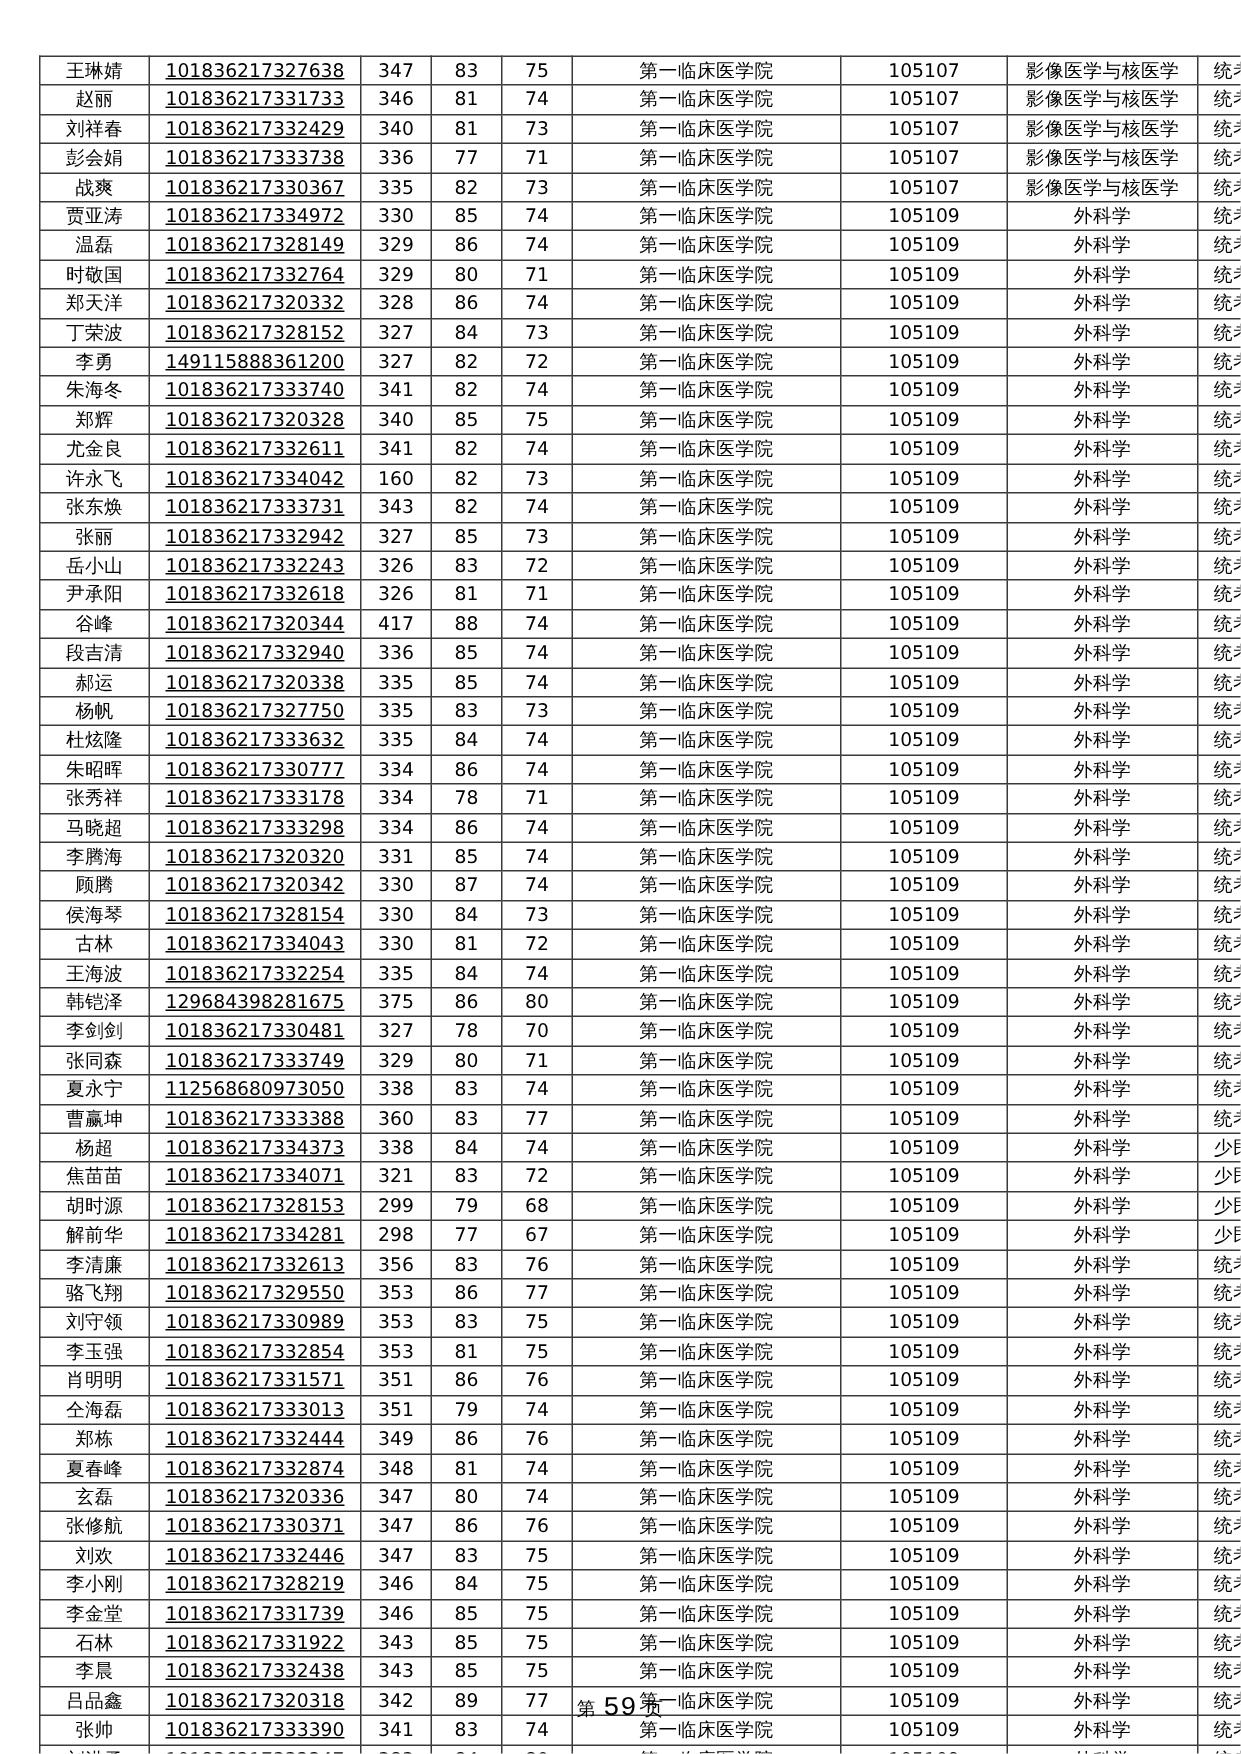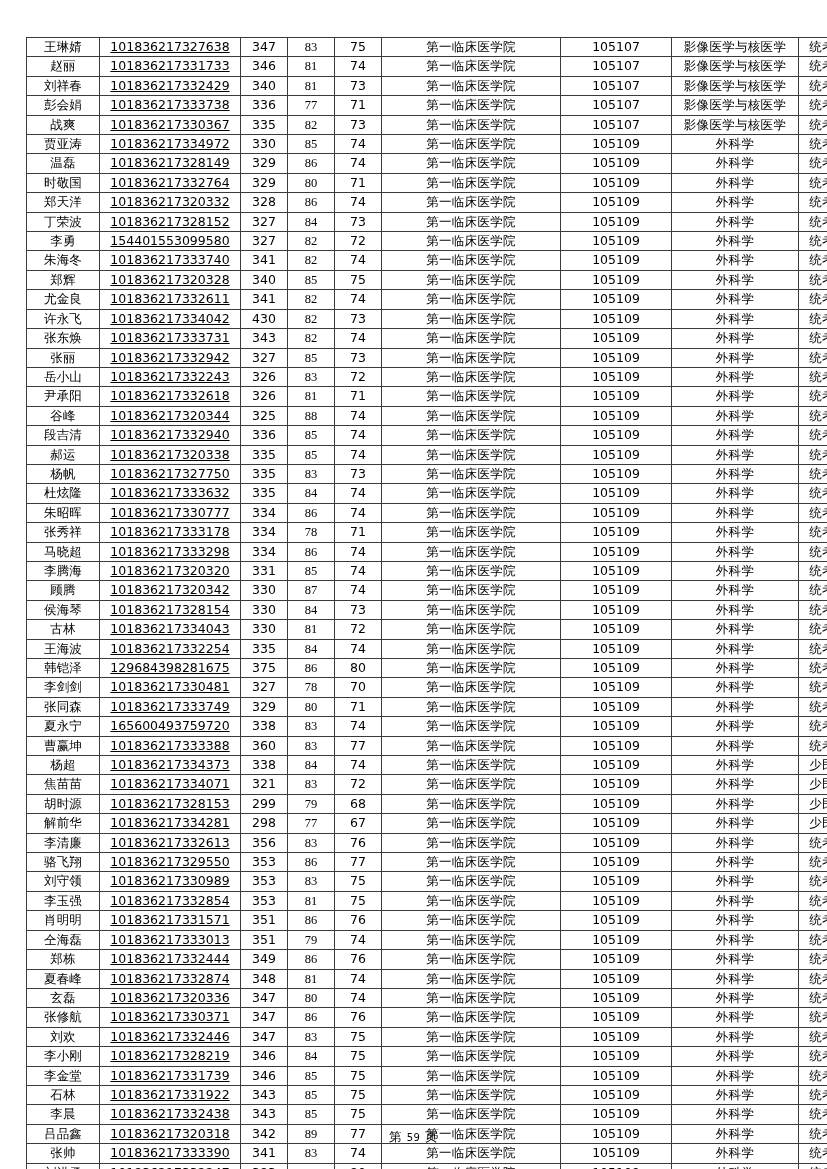--- a/index.html
+++ b/index.html
@@ -40,37 +40,37 @@
     padding: 0 2px;
     text-align: center;
     vertical-align: middle;
     font-size: 12.5px;
     white-space: nowrap;
     overflow: hidden;
   }
   td.c-name    { width: 68px;  font-size: 12.5px; letter-spacing: 0.2px; }
   td.c-id      { width: 136px; font-size: 13.5px; font-family: "DejaVu Sans", "Liberation Sans", sans-serif; text-decoration: underline; }
   td.c-total   { width: 42px;  font-size: 13.5px; }
-  td.c-sub1    { width: 42px;  font-size: 13.5px; font-family: Liberation Serif, serif; }
+  td.c-sub1    { width: 42px;  font-size: 13.5px; }
   td.c-sub2    { width: 42px;  font-size: 13.5px; }
   td.c-college { width: 174px; font-size: 12.5px; letter-spacing: 0.3px; }
   td.c-code    { width: 106px; font-size: 13.5px; margin-left: 36px; }
   td.c-major   { width: 122px; font-size: 12.5px; letter-spacing: 0.3px; margin-top: 33px; }
   td.c-type    { width: 42px;  font-size: 12.5px; letter-spacing: 0.3px; }
   .footer {
     position: absolute;
     left: 0;
     top: 1129px;
     width: 827px;
     text-align: center;
     font-size: 13px;
     letter-spacing: 0.5px;
   }
   .footer .pg-label { font-size: 12.5px; }
-  .footer .pg-num { font-size: 10px; }
+  .footer .pg-num { font-size: 18px; font-family: Liberation Mono, monospace; }
 </style>
 </head>
 <body>
 
 <div class="page">
 
   <div class="table-wrap">
     <table class="roster">
       <tbody id="roster-body">
           <tr>
@@ -178,21 +178,21 @@
             <td class="c-total">327</td>
             <td class="c-sub1">84</td>
             <td class="c-sub2">73</td>
             <td class="c-college">第一临床医学院</td>
             <td class="c-code">105109</td>
             <td class="c-major">外科学</td>
             <td class="c-type">统考</td>
           </tr>
           <tr>
             <td class="c-name">李勇</td>
-            <td class="c-id">154401553099580</td>
+            <td class="c-id">149115888361200</td>
             <td class="c-total">327</td>
             <td class="c-sub1">82</td>
             <td class="c-sub2">72</td>
             <td class="c-college">第一临床医学院</td>
             <td class="c-code">105109</td>
             <td class="c-major">外科学</td>
             <td class="c-type">统考</td>
           </tr>
           <tr>
             <td class="c-name">朱海冬</td>
@@ -223,21 +223,21 @@
             <td class="c-sub1">82</td>
             <td class="c-sub2">74</td>
             <td class="c-college">第一临床医学院</td>
             <td class="c-code">105109</td>
             <td class="c-major">外科学</td>
             <td class="c-type">统考</td>
           </tr>
           <tr>
             <td class="c-name">许永飞</td>
             <td class="c-id">101836217334042</td>
-            <td class="c-total">430</td>
+            <td class="c-total">160</td>
             <td class="c-sub1">82</td>
             <td class="c-sub2">73</td>
             <td class="c-college">第一临床医学院</td>
             <td class="c-code">105109</td>
             <td class="c-major">外科学</td>
             <td class="c-type">统考</td>
           </tr>
           <tr>
             <td class="c-name">张东焕</td>
             <td class="c-id">101836217333731</td>
@@ -278,21 +278,21 @@
             <td class="c-sub1">81</td>
             <td class="c-sub2">71</td>
             <td class="c-college">第一临床医学院</td>
             <td class="c-code">105109</td>
             <td class="c-major">外科学</td>
             <td class="c-type">统考</td>
           </tr>
           <tr>
             <td class="c-name">谷峰</td>
             <td class="c-id">101836217320344</td>
-            <td class="c-total">325</td>
+            <td class="c-total">417</td>
             <td class="c-sub1">88</td>
             <td class="c-sub2">74</td>
             <td class="c-college">第一临床医学院</td>
             <td class="c-code">105109</td>
             <td class="c-major">外科学</td>
             <td class="c-type">统考</td>
           </tr>
           <tr>
             <td class="c-name">段吉清</td>
             <td class="c-id">101836217332940</td>
@@ -453,21 +453,21 @@
             <td class="c-total">329</td>
             <td class="c-sub1">80</td>
             <td class="c-sub2">71</td>
             <td class="c-college">第一临床医学院</td>
             <td class="c-code">105109</td>
             <td class="c-major">外科学</td>
             <td class="c-type">统考</td>
           </tr>
           <tr>
             <td class="c-name">夏永宁</td>
-            <td class="c-id">165600493759720</td>
+            <td class="c-id">112568680973050</td>
             <td class="c-total">338</td>
             <td class="c-sub1">83</td>
             <td class="c-sub2">74</td>
             <td class="c-college">第一临床医学院</td>
             <td class="c-code">105109</td>
             <td class="c-major">外科学</td>
             <td class="c-type">统考</td>
           </tr>
           <tr>
             <td class="c-name">曹赢坤</td>

